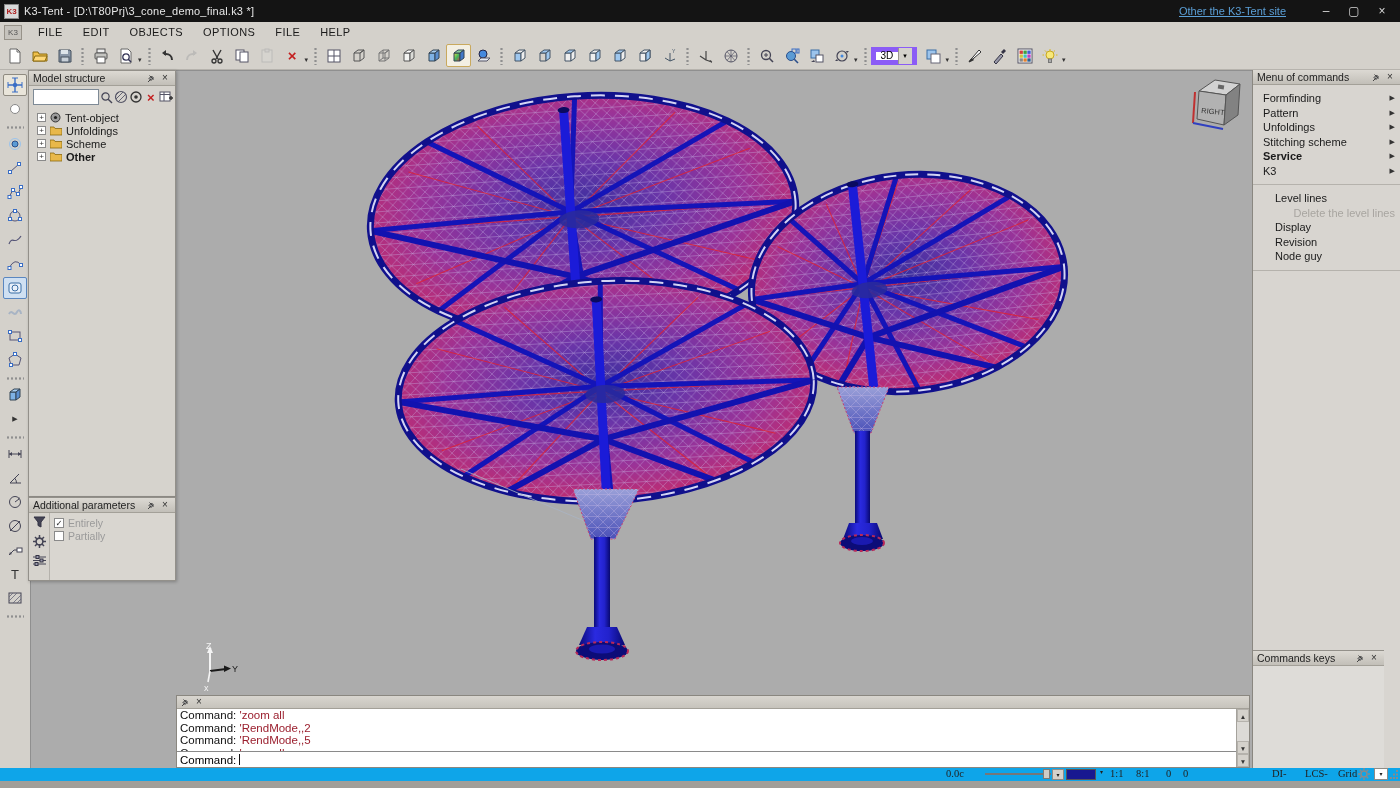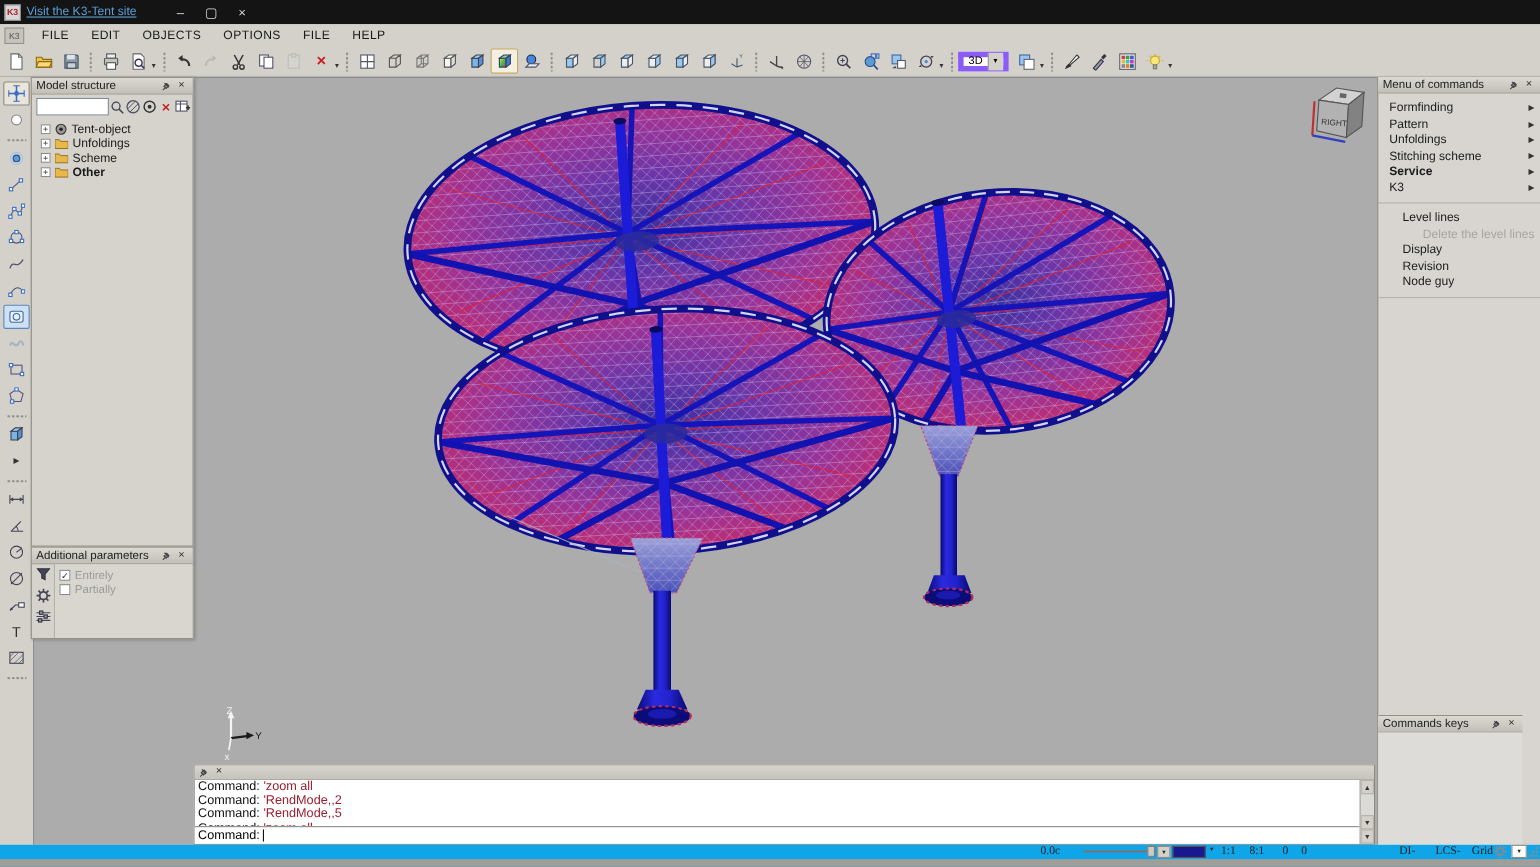--- a/index.html
+++ b/index.html
@@ -133,21 +133,22 @@
     border:1px solid #8f8c86; font-size:6px; text-align:center; line-height:11px; }
 
   .viewcube { position:absolute; right:5px; top:4px; }
   .axisind { position:absolute; left:165px; top:570px; }
 </style>
 </head>
 <body>
 
 <div class="titlebar">
   <div class="appicon">K3</div>
-  <div class="sitelink">Visit the K3-Tent site</div>
+  <div class="titletext">K3-Tent - [D:\T80Prj\3_cone_demo_final.k3 *]</div>
+  <div class="sitelink">Other the K3-Tent site</div>
   <div class="winbtn">–</div>
   <div class="winbtn">▢</div>
   <div class="winbtn">×</div>
 </div>
 
 <div class="menubar">
   <div class="menulogo">K3</div>
   <div class="menuitem">FILE</div>
   <div class="menuitem">EDIT</div>
   <div class="menuitem">OBJECTS</div>

